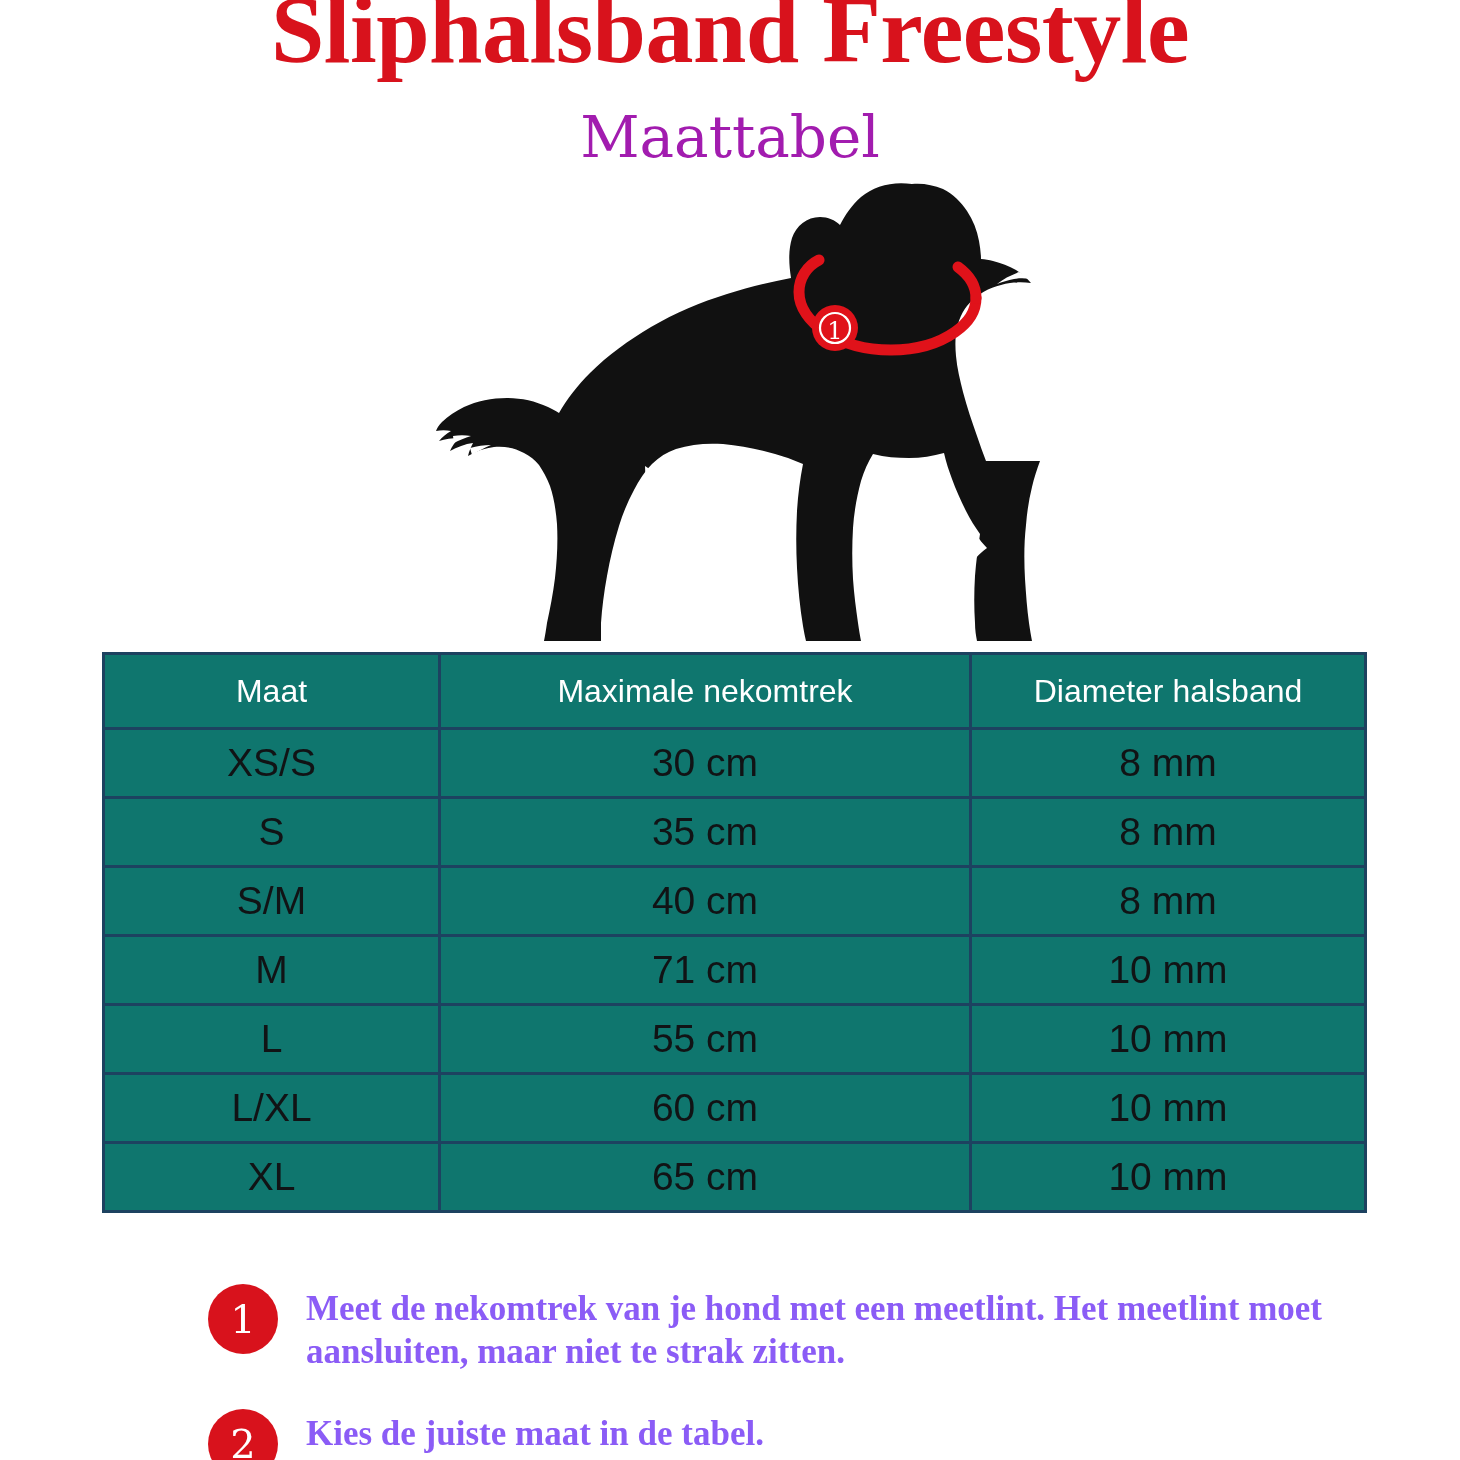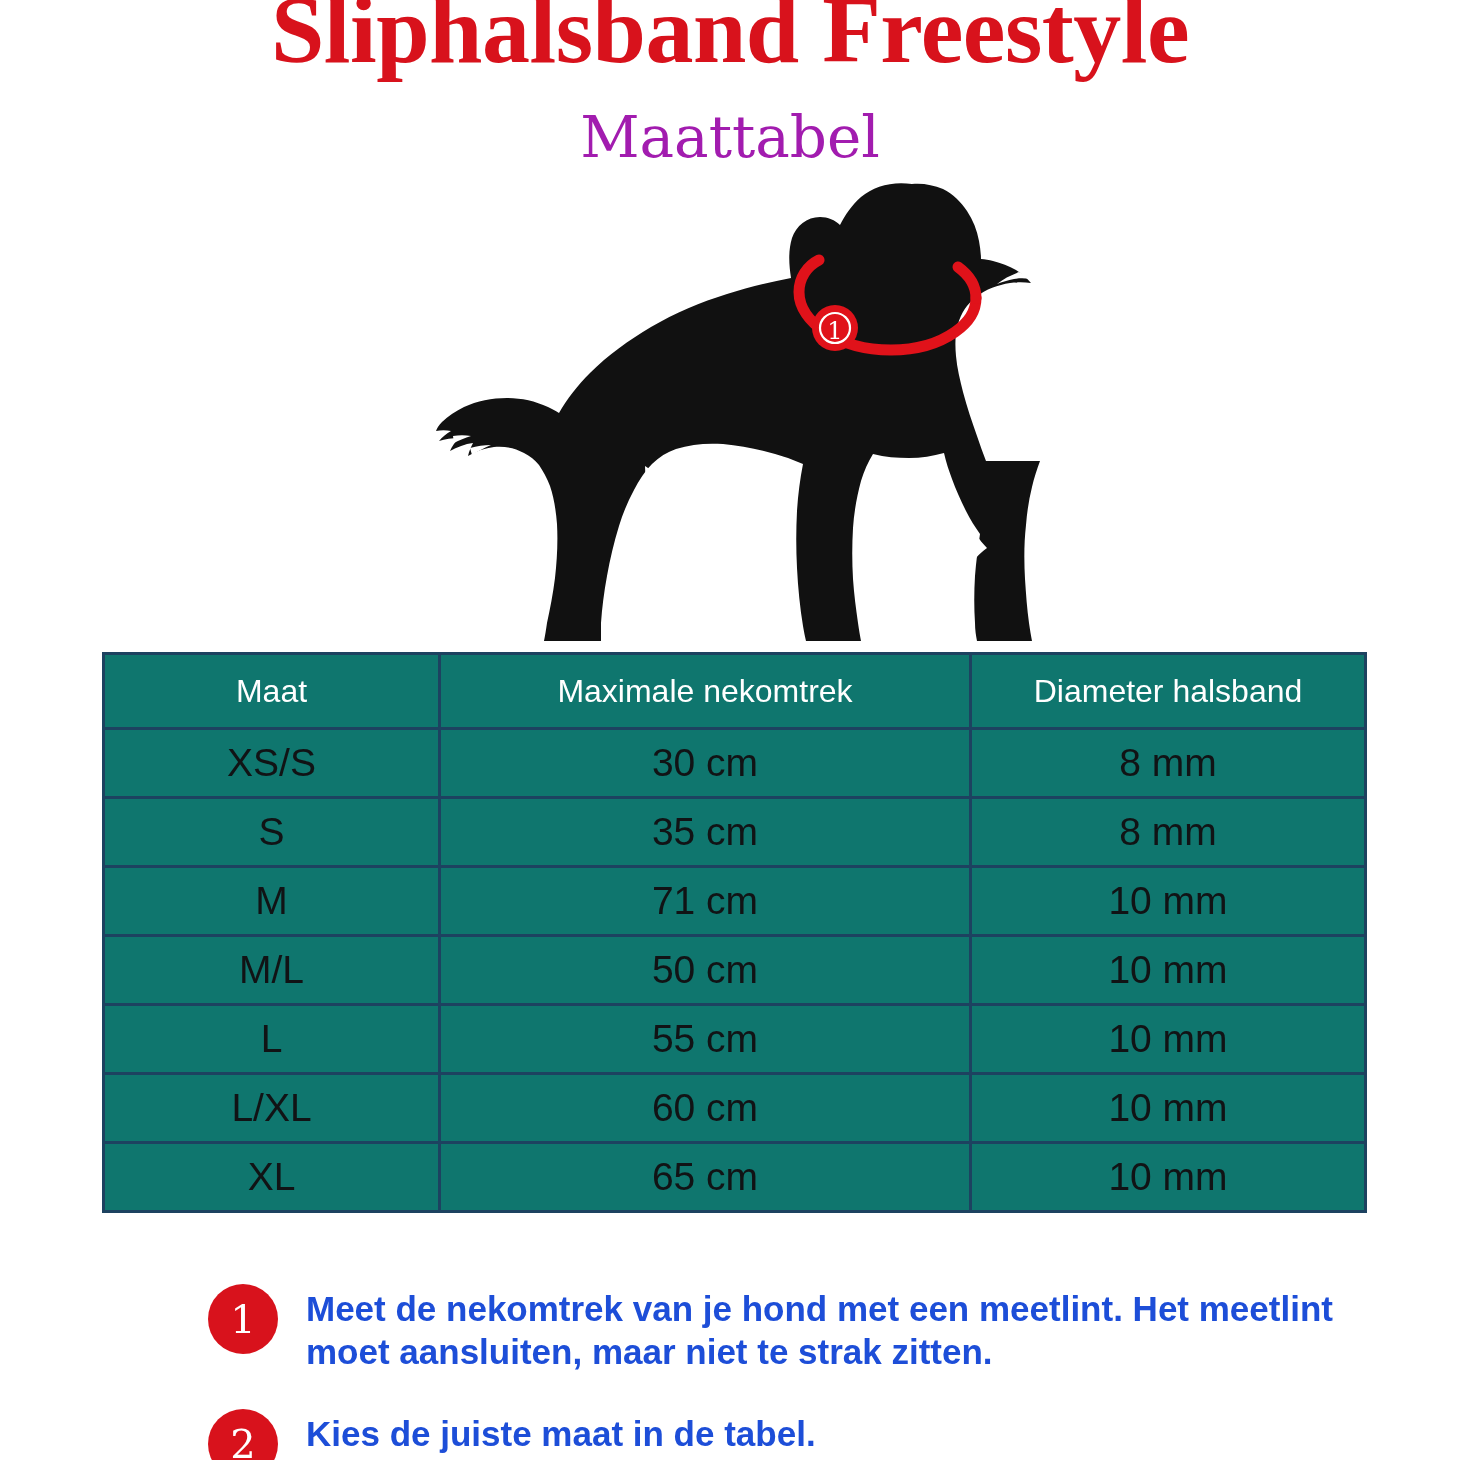--- a/index.html
+++ b/index.html
@@ -109,25 +109,25 @@
     background: #D8121C;
     color: #ffffff;
     font-family: "DejaVu Serif", serif;
     font-size: 40px;
     line-height: 70px;
     text-align: center;
     margin-right: 28px;
     margin-top: -4px;
   }
   .instruction-text {
-    font-family: Liberation Sans, sans-serif;
+    font-family: Liberation Serif, serif;
     font-weight: 700;
     font-size: 35px;
     line-height: 1.22;
-    color: #1d4ed8;
+    color: #8b5cf6;
     max-width: 1030px;
   }
 </style>
 </head>
 <body>
 
 <div class="title-wrap">
   <div class="main-title">Sliphalsband Freestyle</div>
 </div>
 <div class="sub-title">Maattabel</div>
@@ -279,27 +279,27 @@
       <td>XS/S</td>
       <td>30 cm</td>
       <td>8 mm</td>
     </tr>
     <tr>
       <td>S</td>
       <td>35 cm</td>
       <td>8 mm</td>
     </tr>
     <tr>
+      <td>S/M</td>
+      <td>40 cm</td>
+      <td>8 mm</td>
+    </tr>
+    <tr>
       <td>M</td>
       <td>71 cm</td>
-      <td>10 mm</td>
-    </tr>
-    <tr>
-      <td>M/L</td>
-      <td>50 cm</td>
       <td>10 mm</td>
     </tr>
     <tr>
       <td>L</td>
       <td>55 cm</td>
       <td>10 mm</td>
     </tr>
     <tr>
       <td>L/XL</td>
       <td>60 cm</td>

